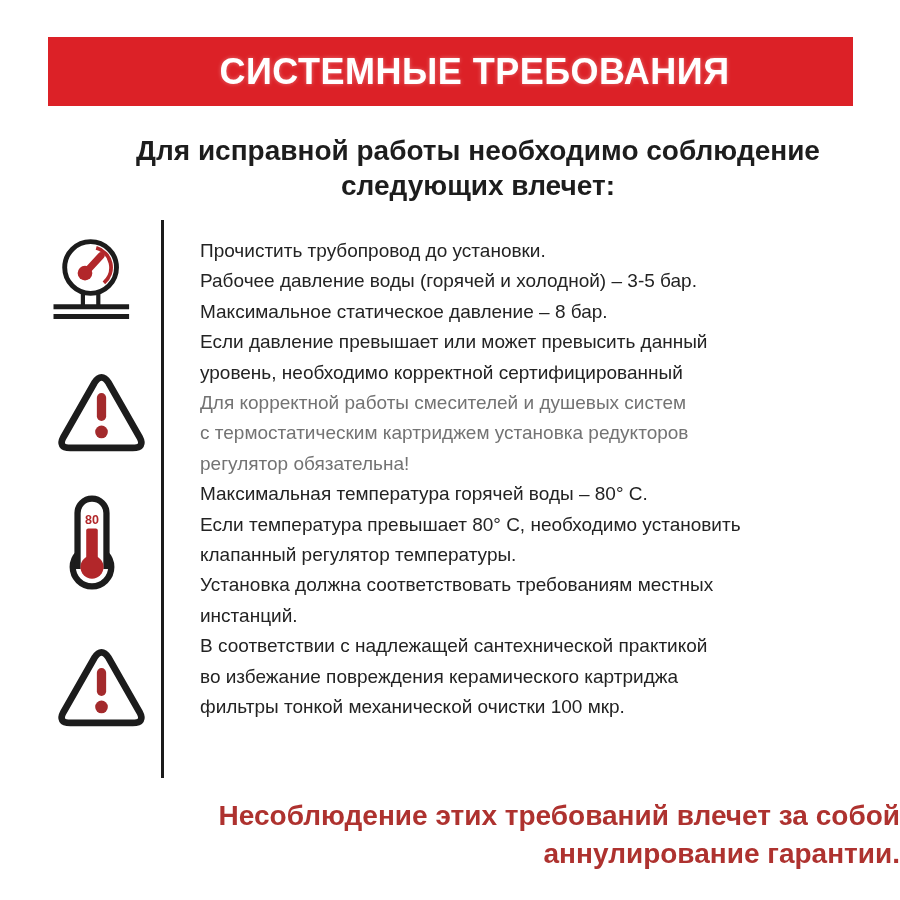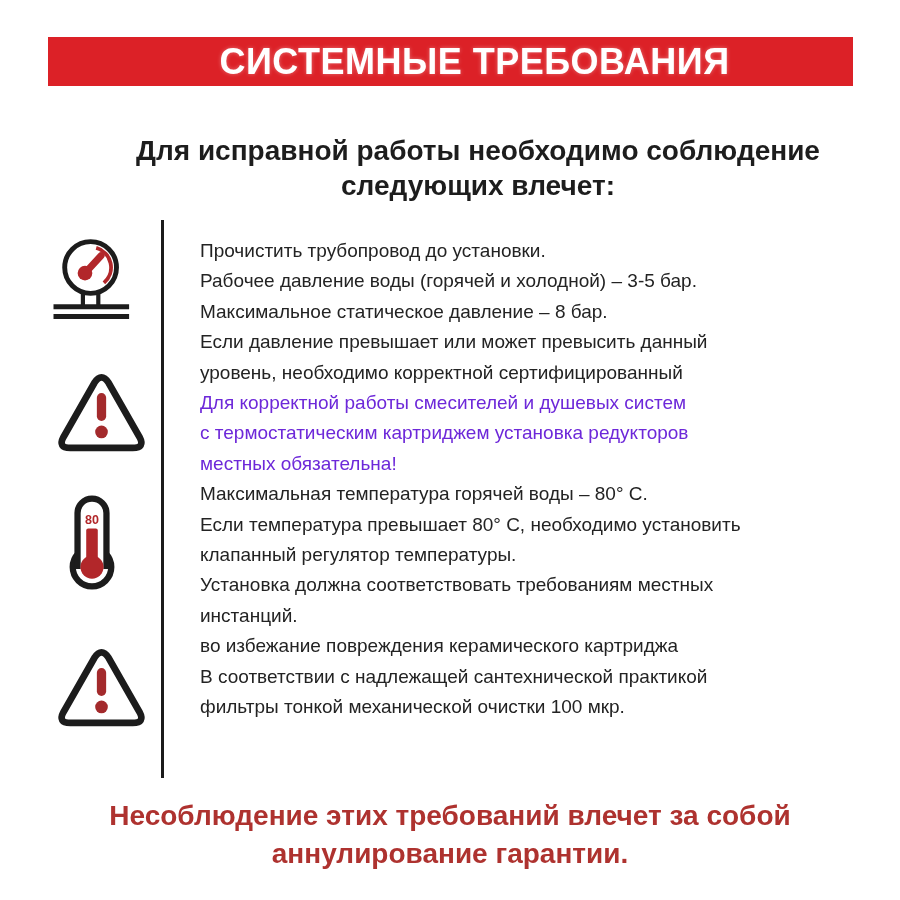--- a/index.html
+++ b/index.html
@@ -8,21 +8,21 @@
     position: relative;
     width: 900px;
     height: 900px;
     background: #ffffff;
     font-family: "Liberation Sans", sans-serif;
     overflow: hidden;
   }
   .banner {
     position: absolute;
     left: 48px; top: 37px;
-    width: 805px; height: 49px;
+    width: 805px; height: 69px;
     background: #dc2127;
     display: flex; align-items: center; justify-content: center; padding-left: 48px;
   }
   .banner-title {
     color: #ffffff;
     font-size: 36px;
     font-weight: bold;
     letter-spacing: 0.5px;
     text-shadow: 0 0 4px rgba(255,255,255,0.35);
     white-space: nowrap;
@@ -51,25 +51,25 @@
   .icon-warn-2   { left: 55px; top: 647px; width: 93px; height: 81px; }
   .body-text {
     position: absolute;
     left: 200px; top: 236px;
     width: 690px;
     color: #232323;
     font-size: 19px;
     line-height: 30.4px;
   }
   .line { white-space: nowrap; }
-  .line.em { color: #6d28d9; }
+  .line.em { color: #737373; }
   .footer-warning {
     position: absolute;
     left: 0; top: 797px; width: 900px;
-    text-align: center;
+    text-align: right;
     color: #ae322f;
     font-size: 28px;
     font-weight: bold;
     line-height: 38px;
   }
   .footer-warning .footer-line { white-space: nowrap; }
 </style>
 </head>
 <body>
 
@@ -118,28 +118,28 @@
   </svg>
 
   <div class="body-text">
     <div class="line">Прочистить трубопровод до установки.</div>
     <div class="line">Рабочее давление воды (горячей и холодной) – 3-5 бар.</div>
     <div class="line">Максимальное статическое давление – 8 бар.</div>
     <div class="line">Если давление превышает или может превысить данный</div>
     <div class="line">уровень, необходимо корректной сертифицированный</div>
     <div class="line em">Для корректной работы смесителей и душевых систем</div>
     <div class="line em">с термостатическим картриджем установка редукторов</div>
-    <div class="line em">местных обязательна!</div>
+    <div class="line em">регулятор обязательна!</div>
     <div class="line">Максимальная температура горячей воды – 80° С.</div>
     <div class="line">Если температура превышает 80° С, необходимо установить</div>
     <div class="line">клапанный регулятор температуры.</div>
     <div class="line">Установка должна соответствовать требованиям местных</div>
     <div class="line">инстанций.</div>
+    <div class="line">В соответствии с надлежащей сантехнической практикой</div>
     <div class="line">во избежание повреждения керамического картриджа</div>
-    <div class="line">В соответствии с надлежащей сантехнической практикой</div>
     <div class="line">фильтры тонкой механической очистки 100 мкр.</div>
   </div>
 
   <div class="footer-warning">
     <div class="footer-line">Несоблюдение этих требований влечет за собой</div>
     <div class="footer-line">аннулирование гарантии.</div>
   </div>
 
 </div>
 

